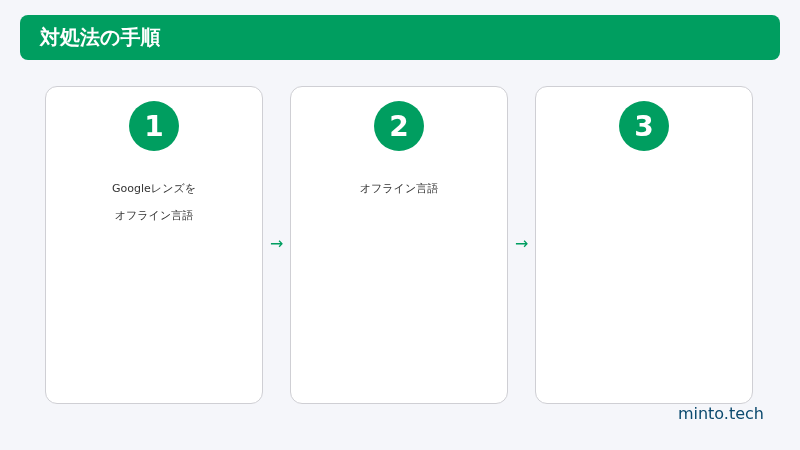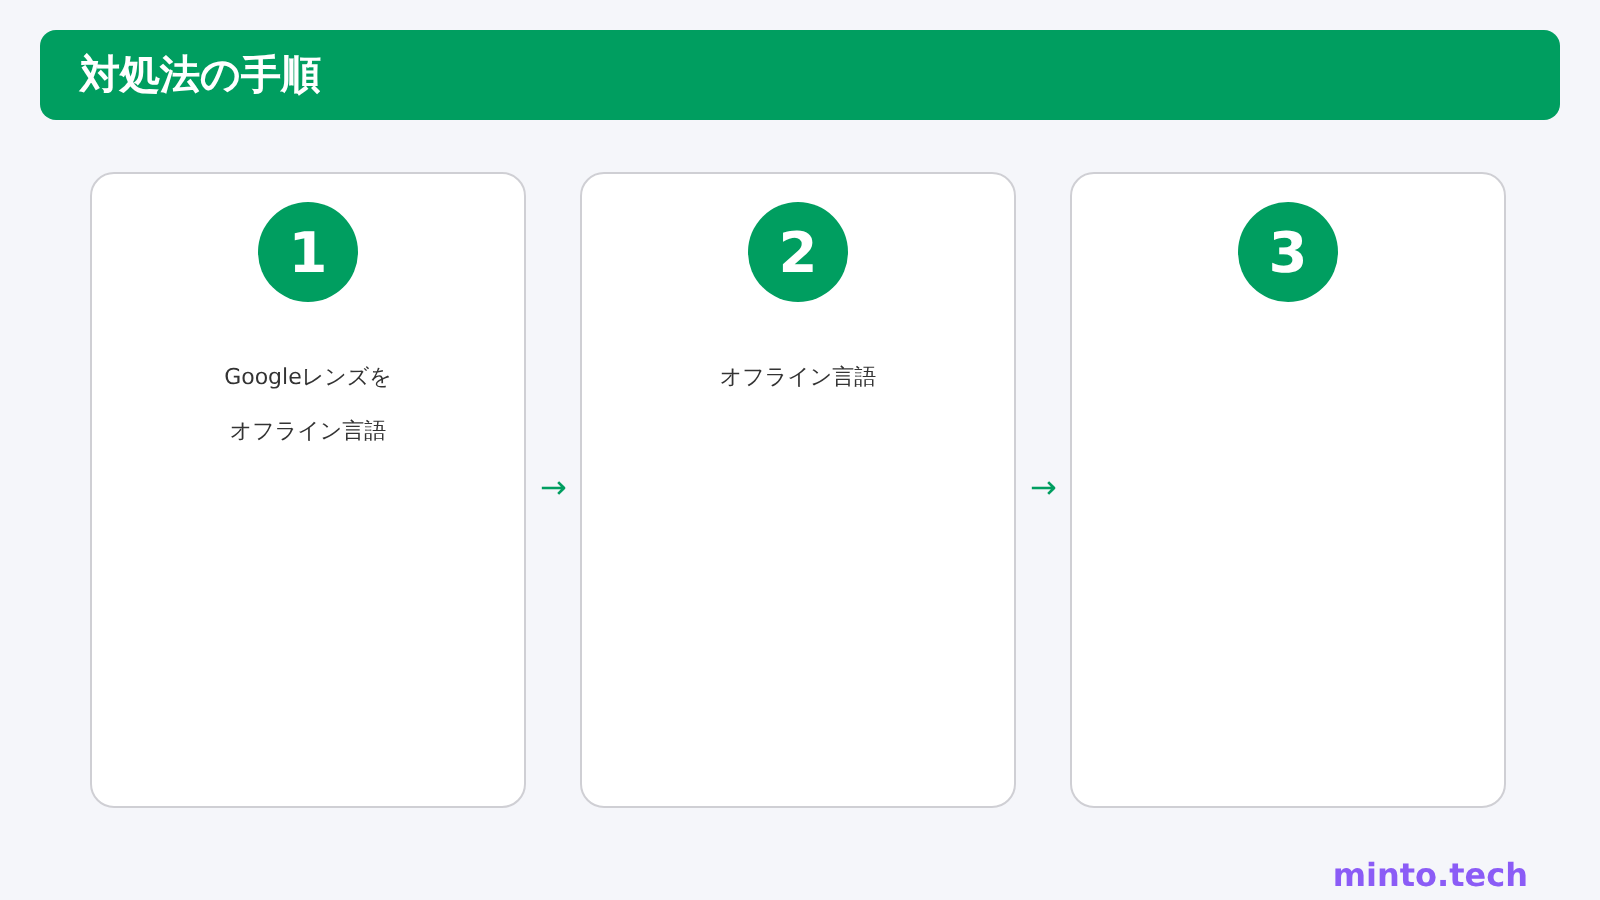--- a/index.html
+++ b/index.html
@@ -30,21 +30,21 @@
     font-size: 28px; font-weight: bold;
   }
   .card-text {
     position: absolute; left: 0; right: 0; top: 88px;
     text-align: center; color: #333333; font-size: 11px; line-height: 27px;
   }
   .arrow {
     position: absolute; top: 234px; color: #009e60; font-size: 16px;
   }
   .footer {
-    position: absolute; right: 36px; top: 428px; font-size: 16px; color: #8b5cf6; font-weight: bold;
+    position: absolute; right: 36px; top: 404px; font-size: 16px; color: #0c4a6e;
   }
 </style>
 </head>
 <body>
 
 <div class="header">
   <div class="header-title">対処法の手順</div>
 </div>
 
 <div class="card" style="left:45px;">

